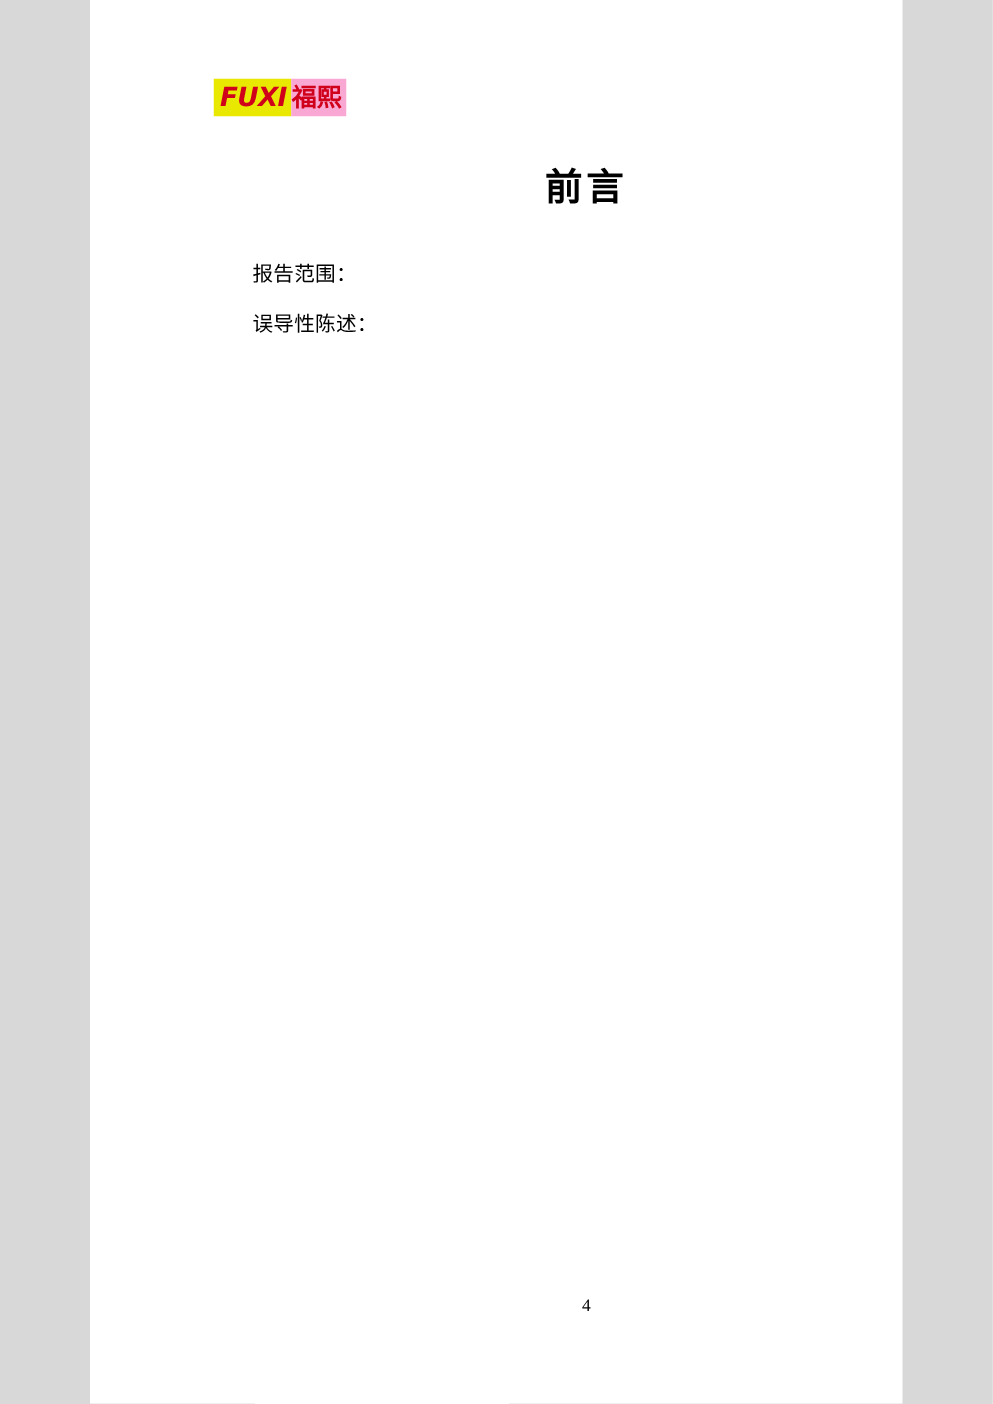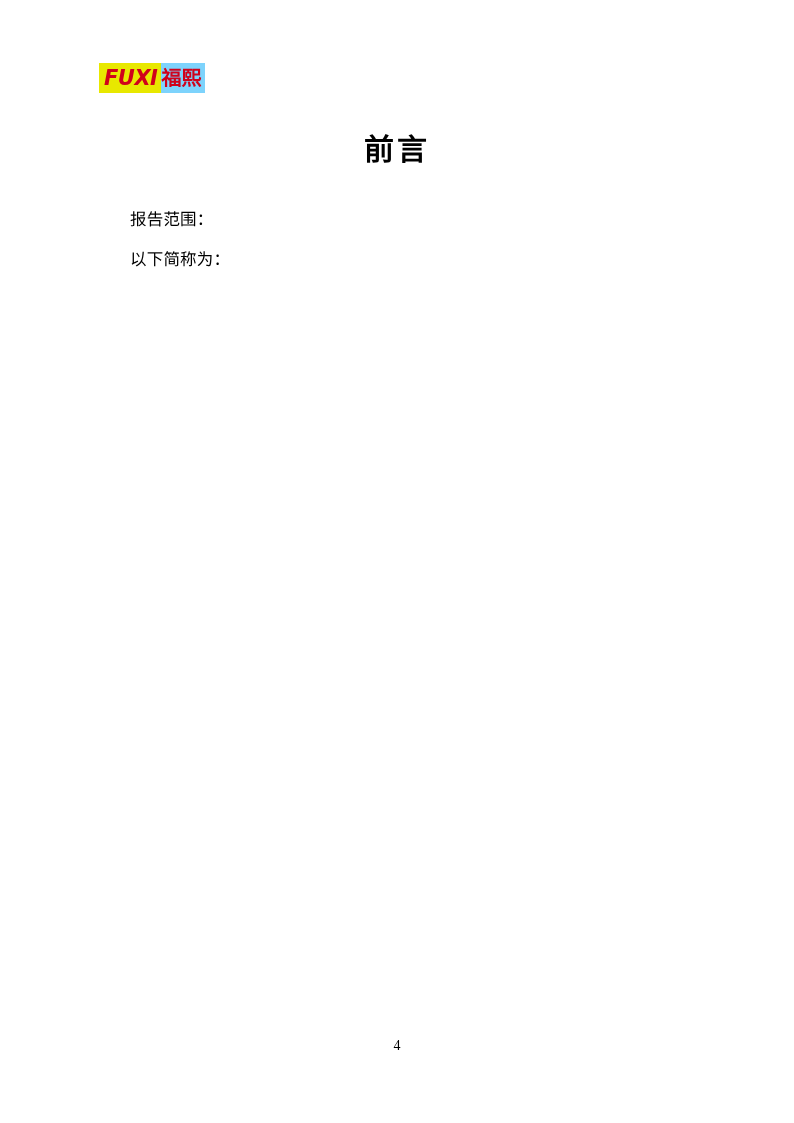--- a/index.html
+++ b/index.html
@@ -2,21 +2,21 @@
 <html lang="zh-CN"><head>
 <meta charset="utf-8">
 <style>
   html, body {
     margin: 0;
     padding: 0;
     background: #d8d8d8;
   }
   .page {
     position: relative;
-    width: 794px;
+    width: 650px;
     height: 1123px;
     background: #ffffff;
     margin: 0 auto;
     overflow: hidden;
     font-family: "Liberation Serif", "DejaVu Serif", serif;
     color: #000000;
     box-sizing: border-box;
   }
 
   
@@ -33,21 +33,21 @@
     color: #d0021b;
     font-family: "DejaVu Sans", sans-serif;
     font-weight: 700;
     font-style: italic;
     font-size: 21px;
     line-height: 30px;
     padding: 0 4px 0 5px;
     letter-spacing: -0.5px;
   }
   .logo-cn {
-    background: #7dd3fc;
+    background: #f9a8d4;
     color: #d0021b;
     font-family: "DejaVu Sans", sans-serif;
     font-weight: 700;
     font-size: 20px;
     line-height: 30px;
     padding: 0 4px 0 0;
     letter-spacing: 0px;
   }
 
   
@@ -106,18 +106,18 @@
 
   <div class="logo-wrap">
     <span class="logo-fuxi">FUXI</span>
     <span class="logo-cn">福熙</span>
   </div>
 
   <div class="doc-title">前言</div>
 
   <div class="body-block">
     <p class="heading">报告范围：</p>
-    <p class="heading">以下简称为：</p>
+    <p class="heading">误导性陈述：</p>
   </div>
 
   <div class="page-number">4</div>
 
 </div>
 
 </body></html>

